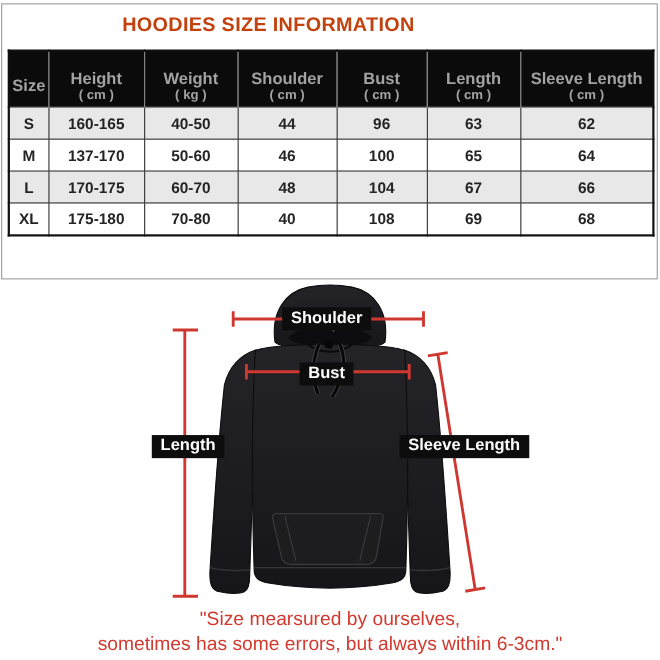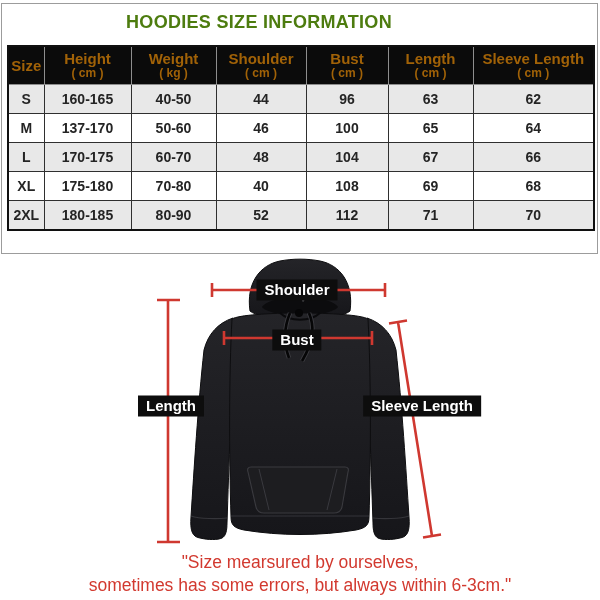--- a/index.html
+++ b/index.html
@@ -5,31 +5,31 @@
   html,body{margin:0;padding:0;}
   body{
     width:600px;height:600px;position:relative;background:#ffffff;
     font-family:"Liberation Sans", sans-serif;overflow:hidden;
   }
   .frame{
     position:absolute;left:1px;top:3px;width:595px;height:249px;
     border:1px solid #9c9c9c;
   }
   .page-title{
-    position:absolute;left:15px;top:12px;width:488px;text-align:center;
-    font-size:18px;font-weight:bold;color:#4d7c0f;letter-spacing:.3px;
+    position:absolute;left:0;top:12px;width:488px;text-align:center;
+    font-size:18px;font-weight:bold;color:#c2410c;letter-spacing:.3px;
   }
   table.size-table{
     position:absolute;left:7px;top:45px;width:586px;
     border-collapse:collapse;table-layout:fixed;
     border:2px solid #101010;
   }
   .size-table th{
-    background:#0b0b0b;color:#a16207;border:1px solid #8e8e8e;
-    padding:3px 0 4px;text-align:center;vertical-align:middle;
+    background:#0b0b0b;color:#a3a3a3;border:1px solid #8e8e8e;
+    padding:16px 0 4px;text-align:center;vertical-align:middle;
   }
   .size-table th .col-label{display:block;font-size:15px;font-weight:bold;line-height:17px;}
   .size-table th .col-unit{display:block;font-size:12px;font-weight:bold;line-height:13px;}
   .size-table td{
     border:1px solid #2f2f2f;height:26px;text-align:center;vertical-align:middle;
     font-size:14px;font-weight:bold;color:#242424;background:#ffffff;
   }
   .size-table tr.alt td{background:#e8e8e8;}
   .diagram{position:absolute;left:0;top:255px;width:600px;height:300px;}
   .diagram svg{position:absolute;left:0;top:0;}
@@ -121,29 +121,20 @@
     </tr>
     <tr>
       <td>XL</td>
         <td>175-180</td>
         <td>70-80</td>
         <td>40</td>
         <td>108</td>
         <td>69</td>
         <td>68</td>
     </tr>
-    <tr class="alt">
-      <td>2XL</td>
-        <td>180-185</td>
-        <td>80-90</td>
-        <td>52</td>
-        <td>112</td>
-        <td>71</td>
-        <td>70</td>
-    </tr>
   </tbody>
 </table>
 
 <div class="diagram">
   <svg width="600" height="300" viewBox="0 0 600 300">
     <defs>
       <linearGradient id="hfill" x1="0" y1="0" x2="0" y2="1">
         <stop offset="0" stop-color="#242428"></stop>
         <stop offset="1" stop-color="#16161a"></stop>
       </linearGradient>

